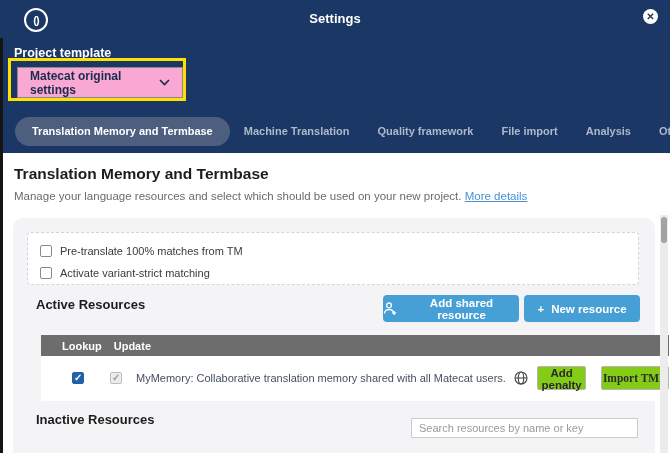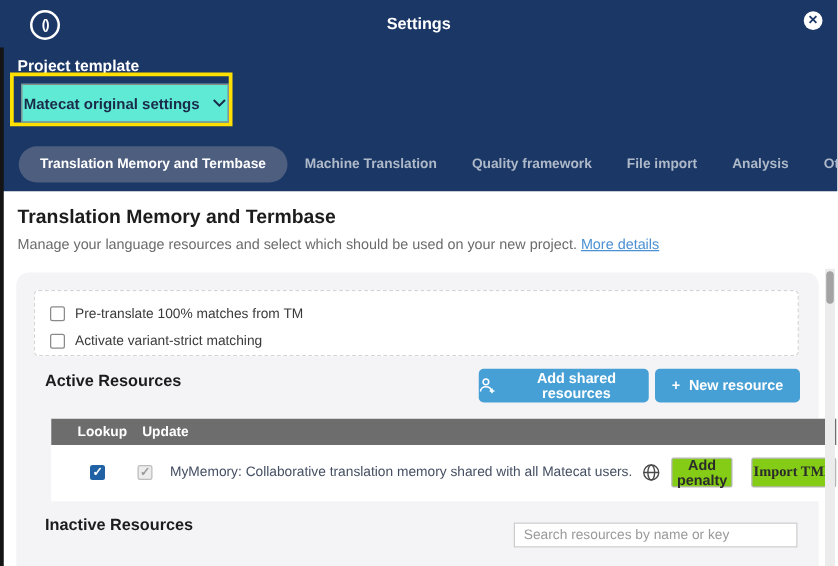--- a/index.html
+++ b/index.html
@@ -12,22 +12,22 @@
   .logo-circle { position:absolute; left:24px; top:8px; width:24px; height:24px; border:2px solid #ffffff;
     border-radius:50%; color:#ffffff; font-size:11px; font-weight:bold; text-align:center; line-height:20px; letter-spacing:-1px;}
   .win-title { position:absolute; left:0; top:11px; width:670px; text-align:center; color:#ffffff;
     font-size:13px; font-weight:bold; }
   .close-btn { position:absolute; right:12px; top:9px; width:15px; height:15px; background:#ffffff;
     border-radius:50%; color:#1b3765; font-size:10px; font-weight:bold; text-align:center; line-height:15px; cursor:pointer; }
 
   .pt-label { position:absolute; left:14px; top:46px; color:#ffffff; font-size:12.5px; font-weight:bold; }
 
   .yellow-box { position:absolute; left:8px; top:58px; width:178px; height:43px; border:3px solid #ffe000; }
-  .dropdown { position:absolute; left:6px; top:6px; width:166px; height:31px; background:#5eead4;
-    border:1px solid #8a8a8a; display:flex; align-items:center; padding:0 1px; cursor:pointer; }
+  .dropdown { position:absolute; left:6px; top:6px; width:166px; height:31px; background:#f9a8d4;
+    border:1px solid #8a8a8a; display:flex; align-items:center; padding:0 12px; cursor:pointer; }
   .dropdown .val { flex:1; color:#1a2b4a; font-size:12px; font-weight:bold; }
   .chevron { width:11px; height:7px; }
 
   
   .tabs { position:absolute; left:15px; top:117px; height:29px; display:flex; align-items:center; }
   .tab { color:#aeb9c9; font-size:11px; font-weight:bold; padding:0 14px; height:29px; line-height:29px;
     white-space:nowrap; cursor:pointer; }
   .tab.active { background:#4e5e7e; color:#ffffff; border-radius:15px; padding:0 17px; }
 
   
@@ -136,21 +136,21 @@
 
   <div class="ar-heading">Active Resources</div>
 
   <button class="btn-blue btn-shared">
     <svg width="14" height="13" viewBox="0 0 14 13">
       <circle cx="6" cy="3.4" r="2.4" fill="none" stroke="#ffffff" stroke-width="1.3"></circle>
       <path d="M1.5 11.5 c0-2.6 2-4 4.5-4 s4.5 1.4 4.5 4" fill="none" stroke="#ffffff" stroke-width="1.3"></path>
       <line x1="11.2" y1="9" x2="11.2" y2="13" stroke="#ffffff" stroke-width="1.3"></line>
       <line x1="9.2" y1="11" x2="13.2" y2="11" stroke="#ffffff" stroke-width="1.3"></line>
     </svg>
-    <span>Add shared resources</span>
+    <span>Add shared resource</span>
   </button>
 
   <button class="btn-blue btn-new">
     <span>+</span>
     <span>New resource</span>
   </button>
 
   <div class="res-table">
     <div class="res-head">
       <span class="col-h col-lookup">Lookup</span>

